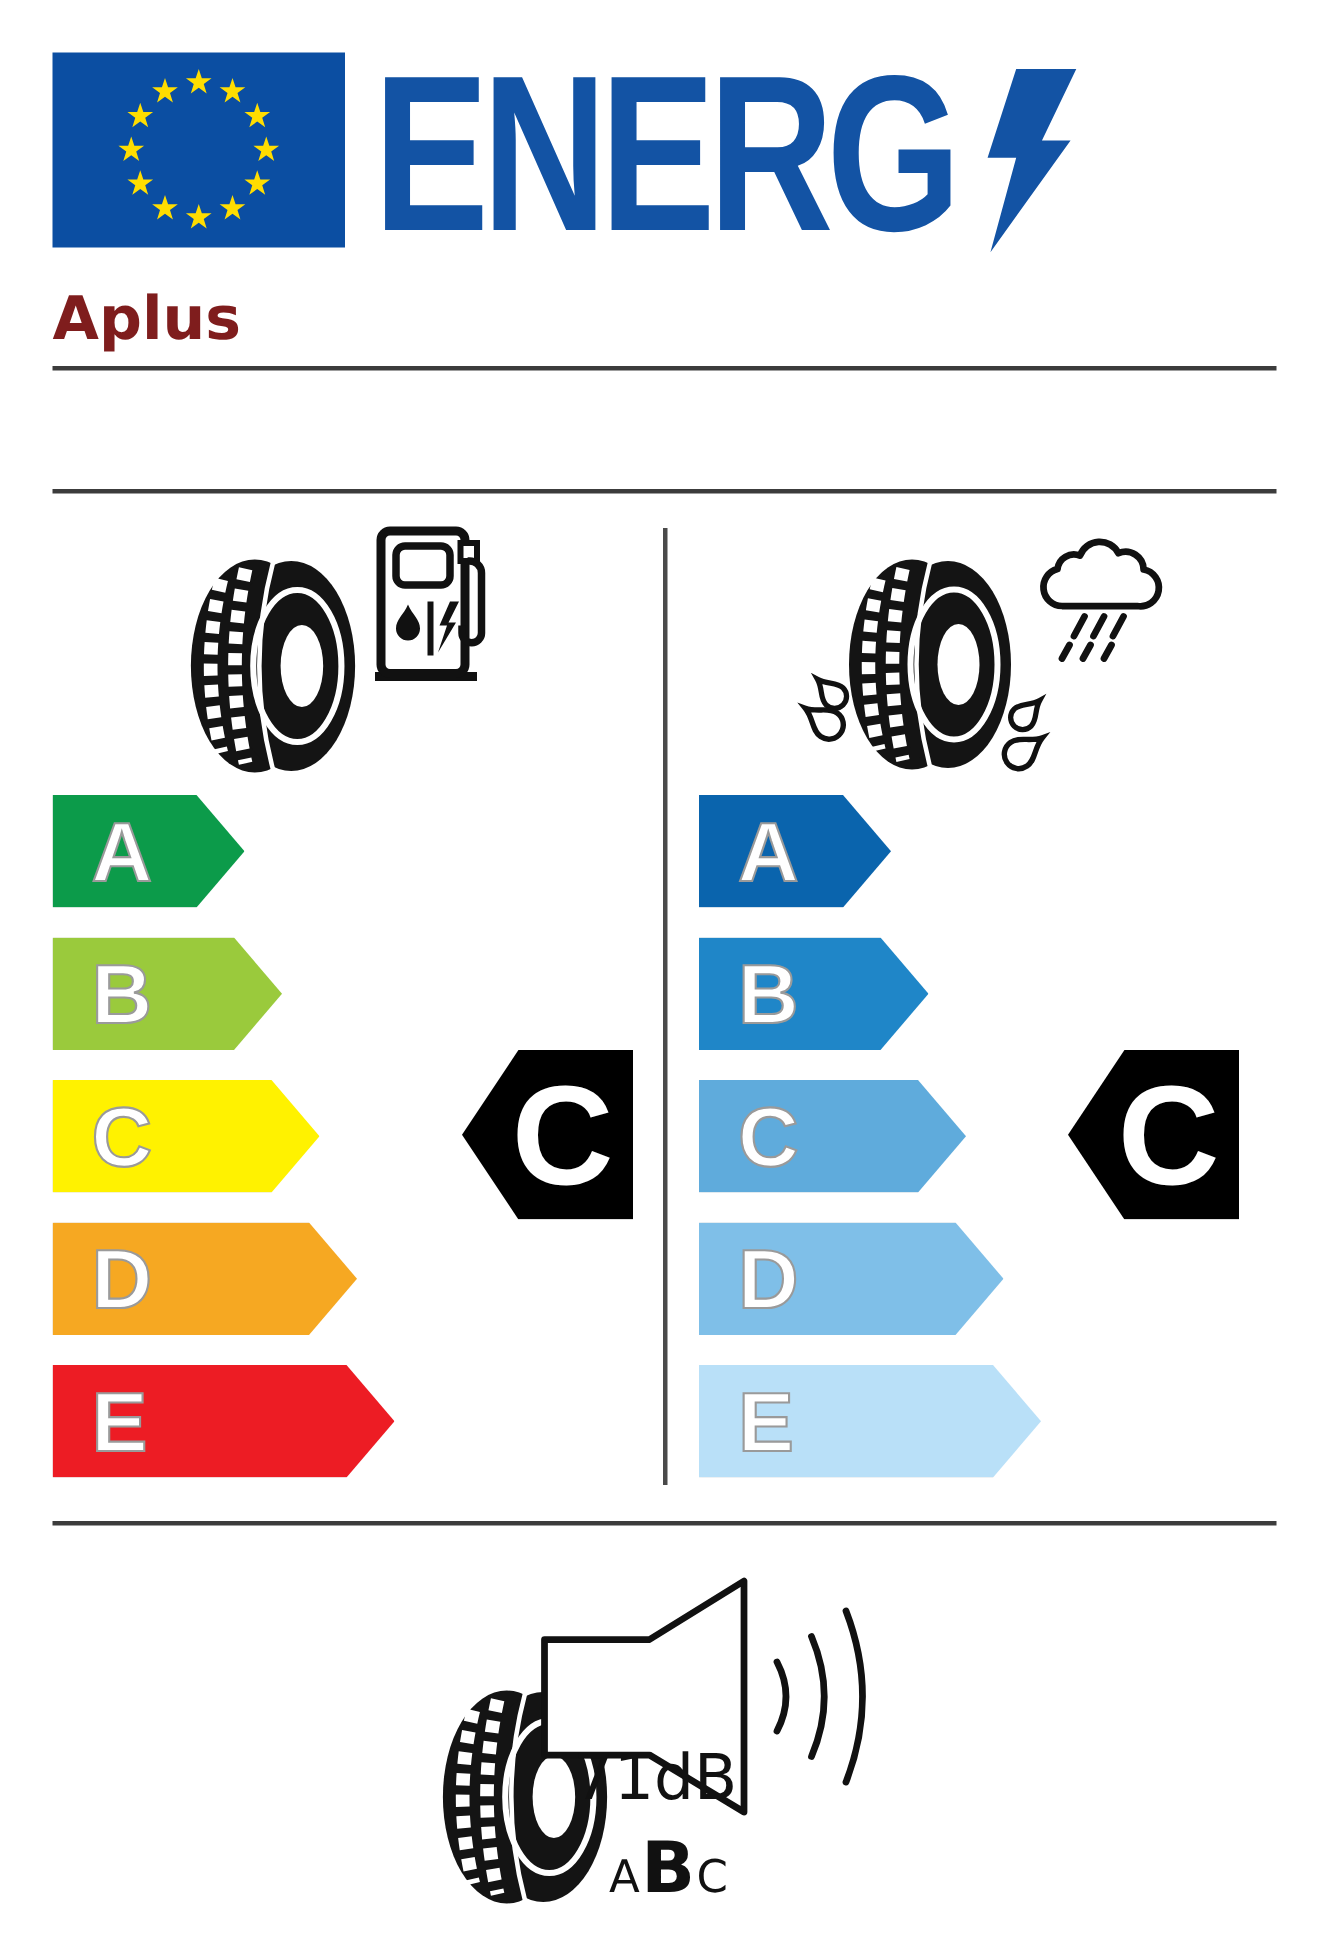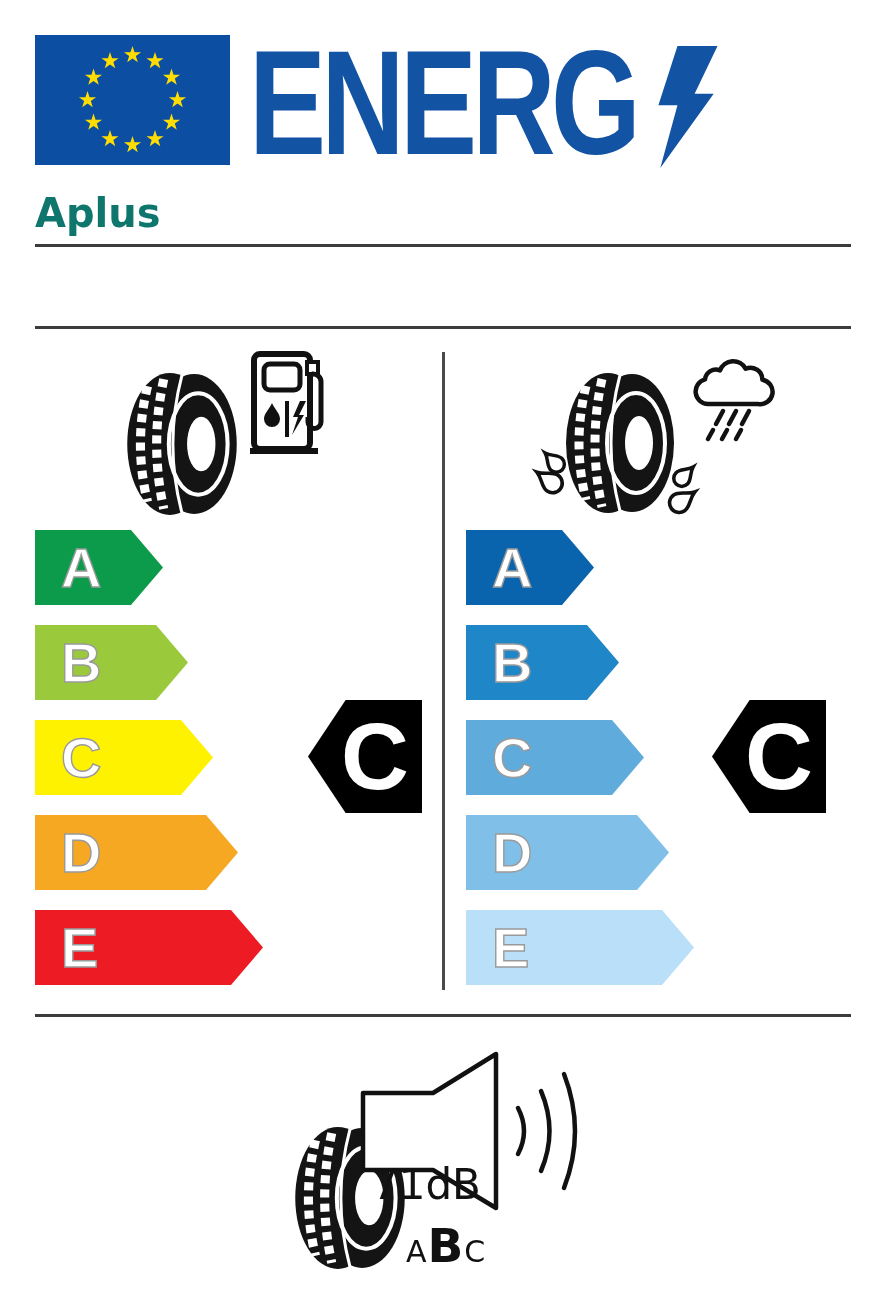--- a/index.html
+++ b/index.html
@@ -2,31 +2,32 @@
 <html><head>
 <meta charset="utf-8">
 <style>
   html,body{margin:0;padding:0;background:#fff;}
   .label{
     position:relative;
     width:886px;height:1299px;
     background:#fff;
     font-family:"Liberation Sans",sans-serif;
     overflow:hidden;
+    text-align:center;
   }
   
   .eu-flag{position:absolute;left:35px;top:35px;width:195px;height:130px;background:#0B4EA2;}
   .energ{
     position:absolute;left:249px;top:29px;
     font-size:148px;line-height:1;font-weight:bold;color:#1353A4;
     letter-spacing:-6px;transform:scaleX(0.78);transform-origin:left top;
     white-space:nowrap;
   }
   .bolt{position:absolute;left:648px;top:46px;}
-  .brand{position:absolute;left:35px;top:190px;font-size:40px;font-weight:bold;color:#0f766e;font-family:"DejaVu Sans","Liberation Sans",sans-serif;}
+  .brand{position:absolute;left:35px;top:190px;font-size:40px;font-weight:bold;color:#7f1d1d;font-family:"DejaVu Sans","Liberation Sans",sans-serif;}
   .hr{position:absolute;left:35px;width:816px;height:3px;background:#3c3c3c;}
   .hr1{top:244px;}
   .hr2{top:326px;}
   .hr3{top:1014px;}
   .vdiv{position:absolute;left:442px;top:352px;width:3px;height:638px;background:#4a4a4a;}
   
   .icon-svg{position:absolute;}
   .tire-left{left:124px;top:370px;}
   .pump{left:248px;top:349px;}
   .tire-right{left:528px;top:368px;}

